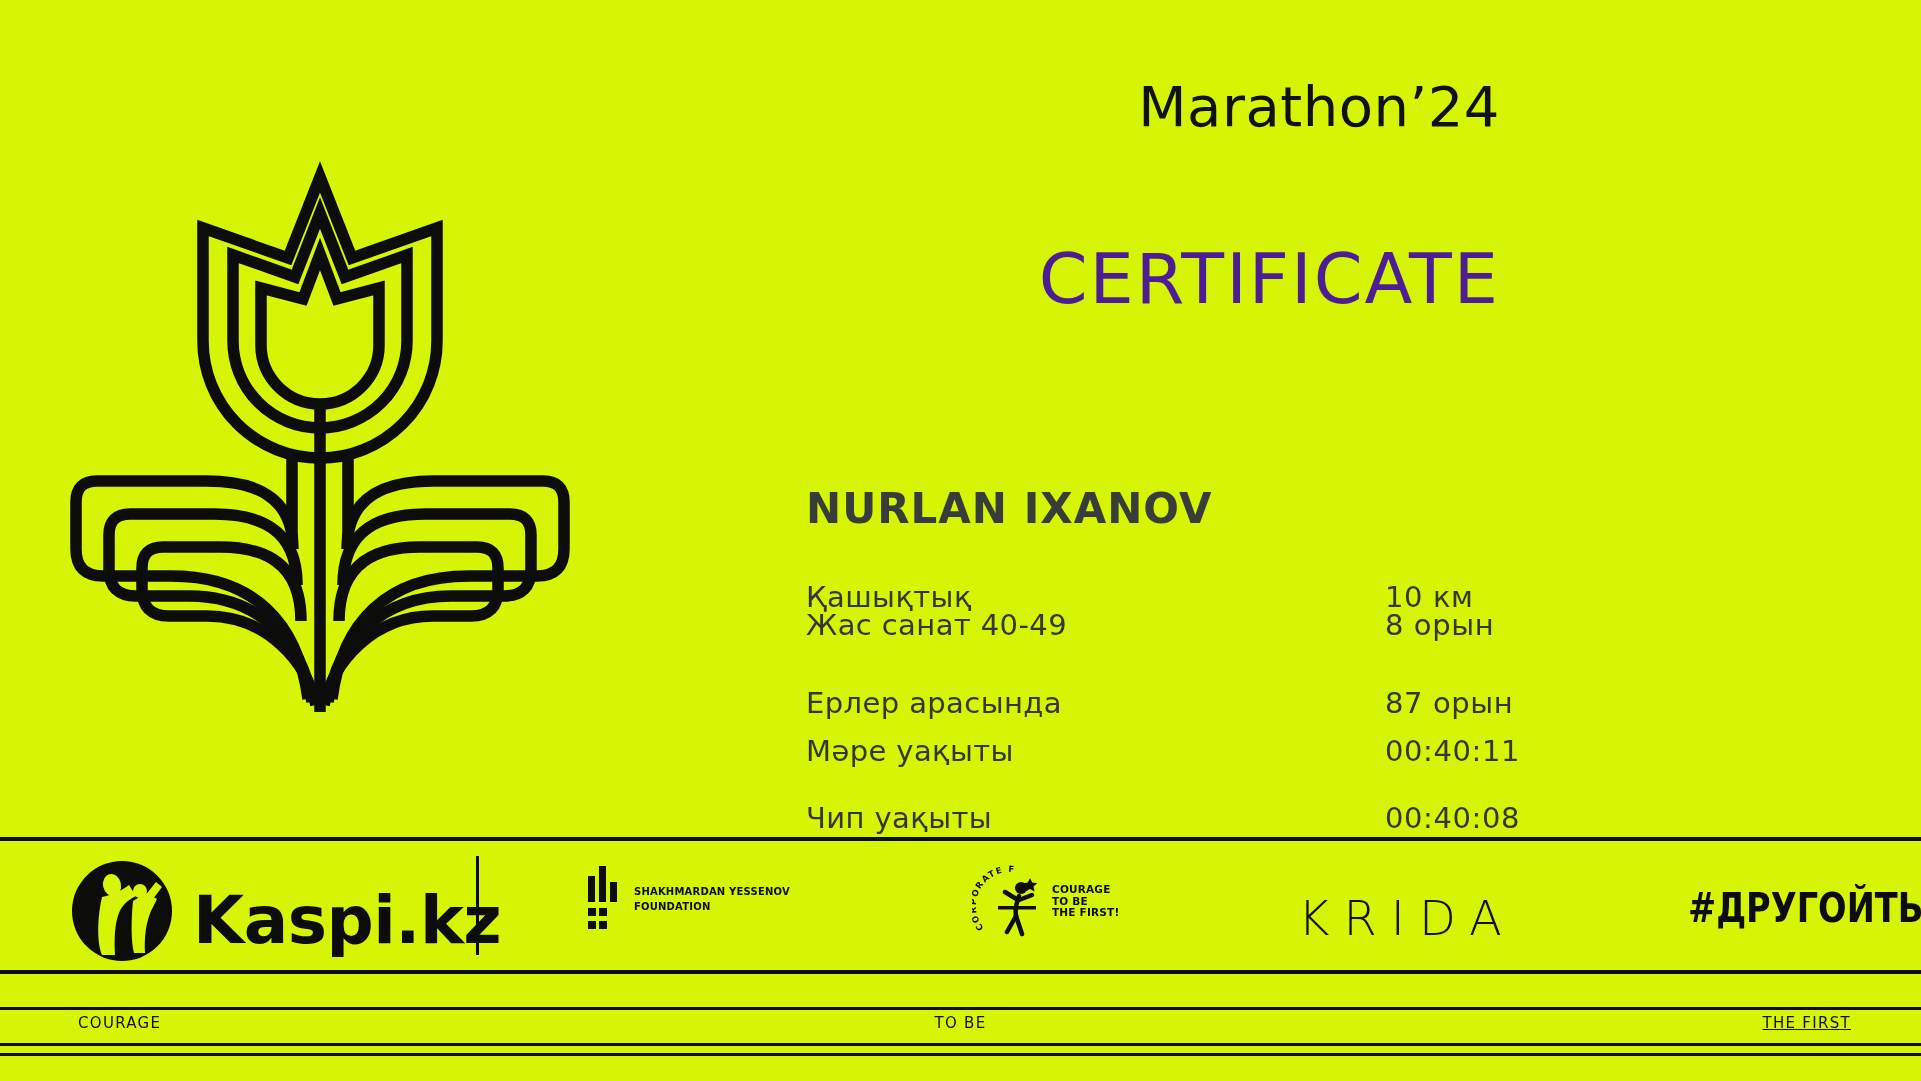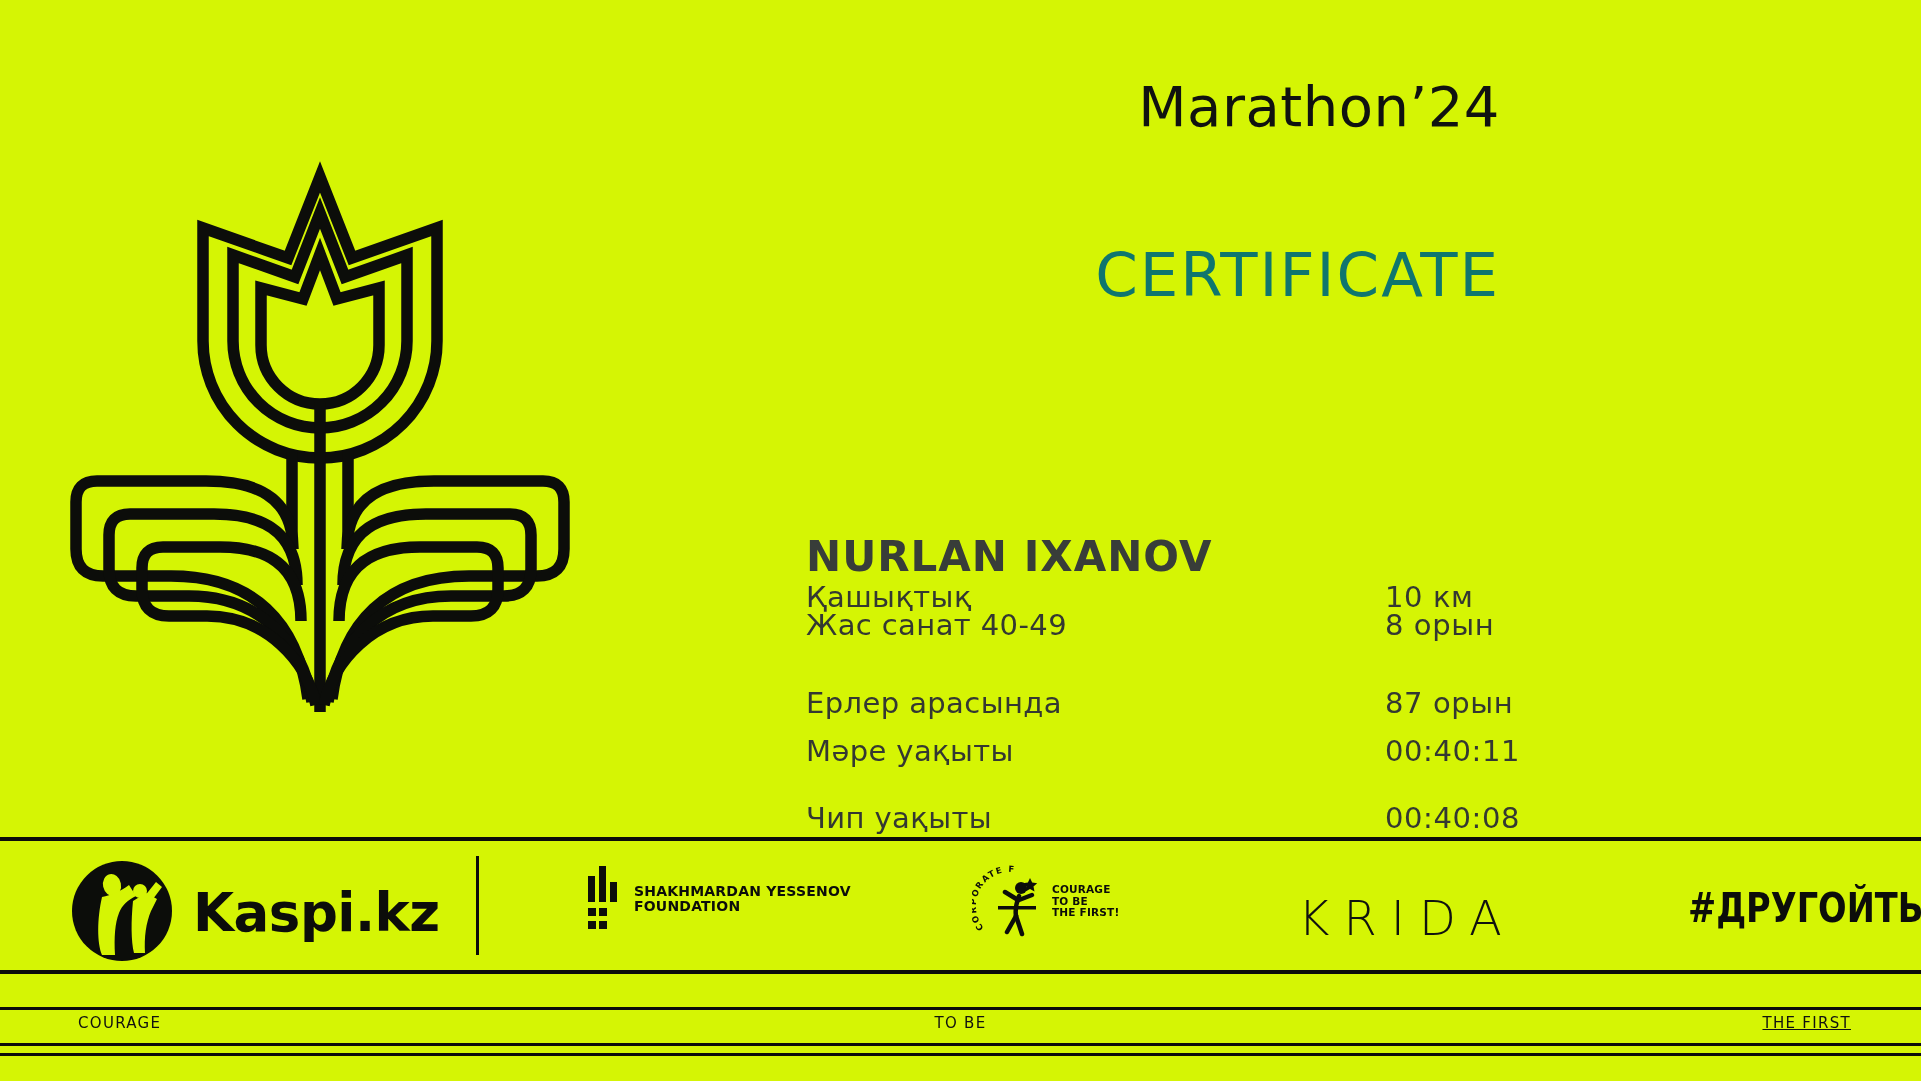--- a/index.html
+++ b/index.html
@@ -11,53 +11,53 @@
   }
   .abs{position:absolute;}
   
   .event-title{
     right:421px;top:74px;text-align:right;
     font-size:56px;line-height:66px;font-weight:500;
     color:#101210;letter-spacing:.5px;white-space:nowrap;
   }
   .certificate-heading{
     right:421px;top:244px;text-align:left;
-    font-size:61px;line-height:1;font-weight:500;
-    color:#0f766e;letter-spacing:2px;white-space:nowrap;
+    font-size:70px;line-height:1;font-weight:500;
+    color:#4c1d95;letter-spacing:2px;white-space:nowrap;
   }
   
   .participant-name{
     left:806px;top:484px;
     font-size:42px;font-weight:700;letter-spacing:1px;
-    color:#383d39;white-space:nowrap;margin-top:48px;
+    color:#383d39;white-space:nowrap;
   }
   .results{left:0;top:0;}
   .result-row{position:absolute;left:0;top:0;width:1726px;height:34px;}
   .result-row .lbl{position:absolute;left:806px;font-size:29px;color:#343832;letter-spacing:.4px;white-space:nowrap;}
   .result-row .val{position:absolute;left:1385px;font-size:29px;color:#343832;letter-spacing:.6px;white-space:nowrap;}
   .result-row:nth-of-type(1){top:580px;}
   .result-row:nth-of-type(2){top:608px;}
   .result-row:nth-of-type(3){top:686px;}
   .result-row:nth-of-type(4){top:734px;}
   .result-row:nth-of-type(5){top:782px;margin-top:19px;}
   
   .hline{left:0;width:1921px;background:#0c0d0a;}
   .hline.l1{top:837px;height:4px;}
   .hline.l2{top:970px;height:4px;}
   .hline.l3{top:1007px;height:3px;}
   .hline.l4{top:1043px;height:3px;}
   .hline.l5{top:1053px;height:3px;}
   .vdivider{left:476px;top:856px;width:3px;height:99px;background:#0c0d0a;}
   
   .kaspi-wordmark{
-    left:193px;top:882px;font-size:53px;font-weight:700;
+    left:193px;top:882px;font-size:66px;font-weight:700;
     color:#0c0d0a;letter-spacing:-.5px;white-space:nowrap;
   }
   .yessenov-text{
-    left:634px;top:884px;font-size:14px;font-weight:700;
+    left:634px;top:884px;font-size:10px;font-weight:700;
     color:#0c0d0a;line-height:15px;letter-spacing:.2px;white-space:nowrap;
   }
   .cf-text{
     left:1052px;top:884px;font-size:10.5px;font-weight:700;
     color:#0c0d0a;line-height:11.5px;letter-spacing:.2px;white-space:nowrap;
   }
   .krida-wordmark{
     left:1298px;top:890px;font-size:48px;font-weight:300;
     color:#101210;letter-spacing:14px;white-space:nowrap;
   }

